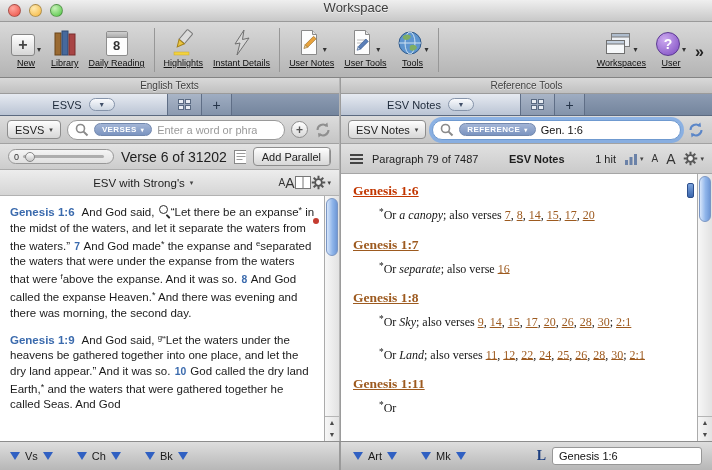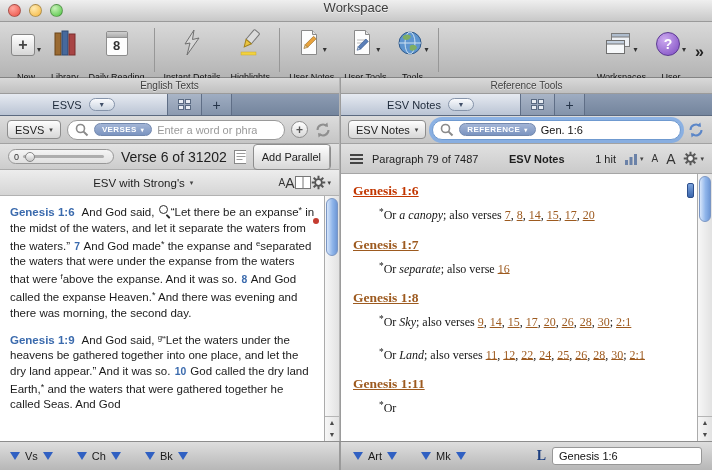--- a/index.html
+++ b/index.html
@@ -16,21 +16,21 @@
   .light.yellow { background:radial-gradient(circle at 35% 30%, #ffeab0, #f5b63d); }
   .light.green  { background:radial-gradient(circle at 35% 30%, #c8f2b8, #4cc33f); }
   .title { font-size:13px; color:#3c3c3c; text-shadow:0 1px 0 rgba(255,255,255,.6); }
 
   
   .toolbar { height:56px; flex:0 0 56px; background:linear-gradient(#d9d9d9,#b4b4b4);
              border-bottom:1px solid #848484; display:flex; align-items:flex-start; padding:4px 4px 0 6px; }
   .tb-item { display:flex; flex-direction:column; align-items:center; padding:0 5px; }
   .tb-icon { height:30px; display:flex; align-items:flex-end; justify-content:center; gap:2px; }
   .tb-arrow { font-size:8px; color:#333; align-self:flex-end; margin-bottom:2px; }
-  .tb-label { font-size:9px; color:#111; margin-top:16px; white-space:nowrap; }
+  .tb-label { font-size:9px; color:#111; margin-top:2px; white-space:nowrap;text-decoration:underline; }
   .tb-sep { width:1px; height:44px; background:#979797; margin:2px 4px 0; flex:0 0 1px; }
   .tb-spacer { flex:1; }
   .tb-overflow { align-self:center; font-size:16px; font-weight:bold; color:#222; padding:0 4px; }
 
   .icon-new { width:24px; height:22px; background:linear-gradient(#ffffff,#d6d6d6); border:1px solid #868686;
               border-radius:3px; display:flex; align-items:center; justify-content:center;
               font-size:16px; font-weight:bold; color:#444; }
   .icon-cal { width:22px; height:25px; background:#fdfdfd; border:1px solid #8d8d8d; border-radius:2px;
               position:relative; display:flex; align-items:flex-end; justify-content:center;
               font-size:13px; font-weight:bold; color:#333; padding-bottom:2px; }
@@ -87,21 +87,21 @@
   
   .sliderrow { height:26px; flex:0 0 26px; background:linear-gradient(#e3e3e3,#cccccc);
                border-bottom:1px solid #ababab; display:flex; align-items:center; gap:7px; padding:0 8px; }
   .slider-box { width:106px; flex:0 0 106px; height:15px; border:1px solid #989898; border-radius:8px;
                 background:linear-gradient(#f5f5f5,#e0e0e0); display:flex; align-items:center; padding:0 5px; position:relative; }
   .slider-val { font-size:9px; color:#333; }
   .slider-track { flex:1; height:3px; background:#aeaeae; border-radius:2px; margin:0 4px; position:relative; }
   .slider-thumb { position:absolute; left:2px; top:-3.5px; width:10px; height:10px; border-radius:50%;
                   background:linear-gradient(#ffffff,#c6c6c6); border:1px solid #868686; }
   .verse-status { font-size:14px; color:#1e1e1e; white-space:nowrap; }
-  .split-btn { height:26px; display:flex; align-items:stretch; border:1px solid #8d8d8d; border-radius:4px;
+  .split-btn { height:19px; display:flex; align-items:stretch; border:1px solid #8d8d8d; border-radius:4px;
                background:linear-gradient(#fefefe,#d7d7d7); overflow:hidden; }
   .split-btn .lbl { font-size:11px; color:#222; display:flex; align-items:center; padding:0 8px; white-space:nowrap; }
   .split-btn .caret { border-left:1px solid #9f9f9f; display:flex; align-items:center; padding:0 5px; font-size:7px; color:#444; }
 
   .displaybar { height:26px; flex:0 0 26px; background:linear-gradient(#ededed,#d5d5d5);
                 border-bottom:1px solid #b2b2b2; display:flex; align-items:center; padding:8px 8px; }
   .display-name { font-size:11.5px; color:#1e1e1e; display:flex; align-items:center; gap:5px; white-space:nowrap; }
   .display-name .arr { font-size:7px; color:#444; }
   .fontA-sm { font-size:10px; color:#333; } .fontA-lg { font-size:14px; color:#333; }
   .sp { flex:1; }
@@ -196,37 +196,37 @@
       <div class="tb-icon">
           <div class="icon-cal">
             <span>8</span>
           </div>
         </div>
       <span class="tb-label">Daily Reading</span>
     </div>
     <div class="tb-sep"></div>
     <div class="tb-item">
       <div class="tb-icon">
-          <svg width="20" height="27">
-            <polygon points="12,1 3,15 8,14 5,26 17,9 10.5,10.5" fill="#d8d8d8" stroke="#6f6f6f"></polygon>
-          </svg>
-        </div>
-      <span class="tb-label">Instant Details</span>
-    </div>
-    <div class="tb-item">
-      <div class="tb-icon">
           <svg width="26" height="27">
             <g transform="rotate(40 13 11)">
               <rect x="9.5" y="0" width="7" height="13" rx="1" fill="#dcdcdc" stroke="#777"></rect>
               <polygon points="9.5,13 16.5,13 13,20" fill="#ecc53f" stroke="#a3821c"></polygon>
             </g>
             <rect x="4" y="23" width="15" height="3" fill="#f2d23f" stroke="#c9a92a" stroke-width="0.5"></rect>
           </svg>
         </div>
       <span class="tb-label">Highlights</span>
+    </div>
+    <div class="tb-item">
+      <div class="tb-icon">
+          <svg width="20" height="27">
+            <polygon points="12,1 3,15 8,14 5,26 17,9 10.5,10.5" fill="#d8d8d8" stroke="#6f6f6f"></polygon>
+          </svg>
+        </div>
+      <span class="tb-label">Instant Details</span>
     </div>
     <div class="tb-sep"></div>
     <div class="tb-item">
       <div class="tb-icon">
           <svg width="24" height="27">
             <path d="M4.5 1.5 h11 l4 4 v20 h-15 z" fill="#fdfdfd" stroke="#8a8a8a"></path>
             <path d="M15.5 1.5 v4 h4" fill="#e4e4e4" stroke="#8a8a8a"></path>
             <g transform="rotate(45 12 14)">
               <rect x="10.5" y="6" width="3.6" height="12" fill="#e8a23c" stroke="#9c6a1e" stroke-width="0.6"></rect>
               <polygon points="10.5,18 14.1,18 12.3,21.5" fill="#e8cf9a" stroke="#9c6a1e" stroke-width="0.6"></polygon>

